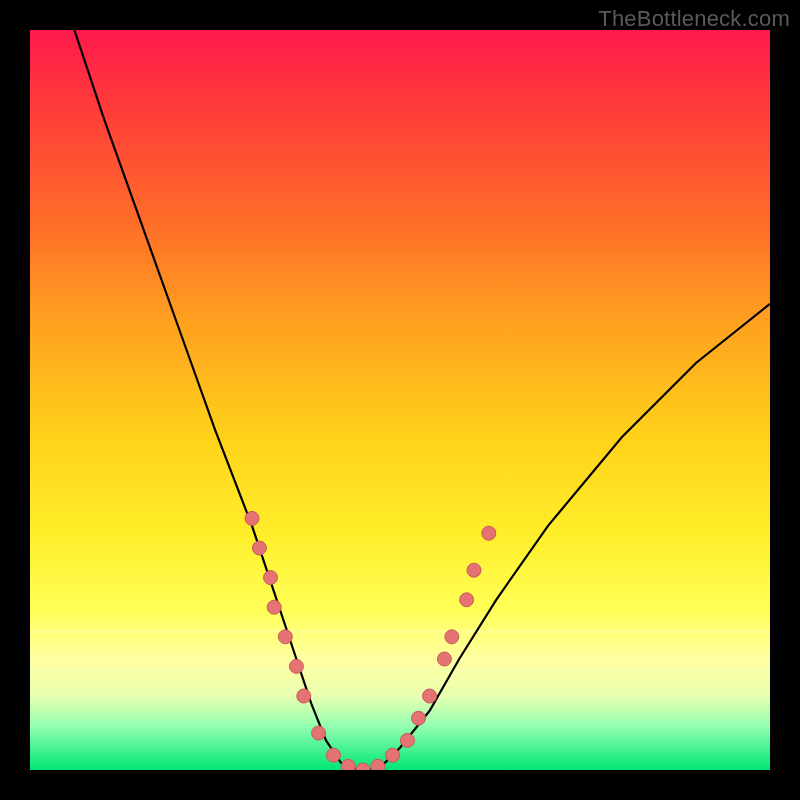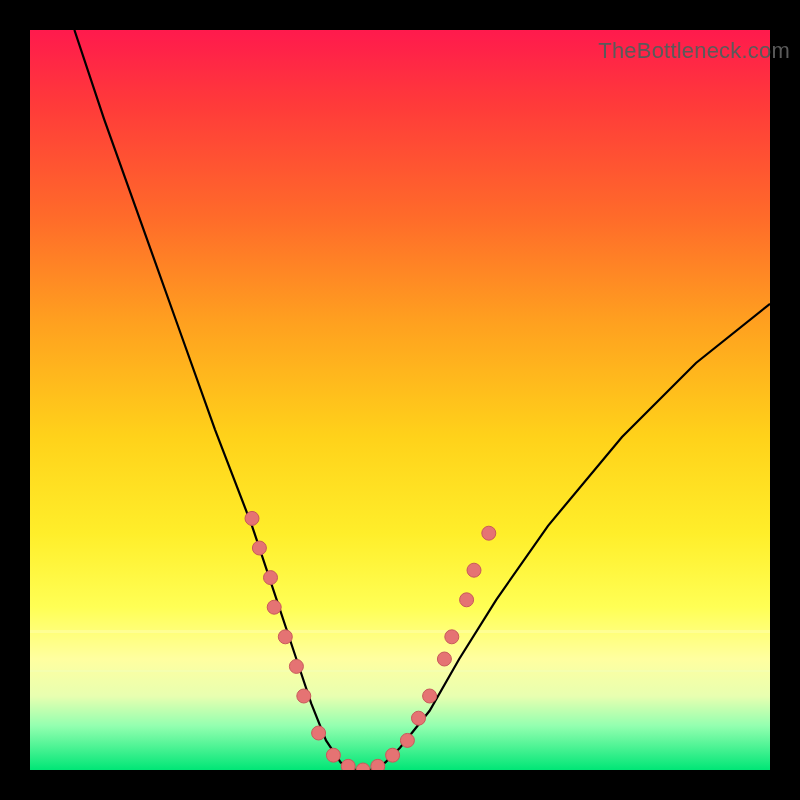--- a/index.html
+++ b/index.html
@@ -38,21 +38,20 @@
   }
   .watermark {
     position: absolute;
     top: 6px;
     right: 10px;
     color: #5a5a5a;
     font-size: 22px;
     font-weight: 500;
     letter-spacing: 0.2px;
     user-select: none;
-    margin-top: 32px;
   }
   svg.curve {
     position: absolute;
     left: 0; top: 0;
     width: 740px; height: 740px;
   }
   .faint-bands {
     position: absolute;
     left: 0;
     width: 740px;

